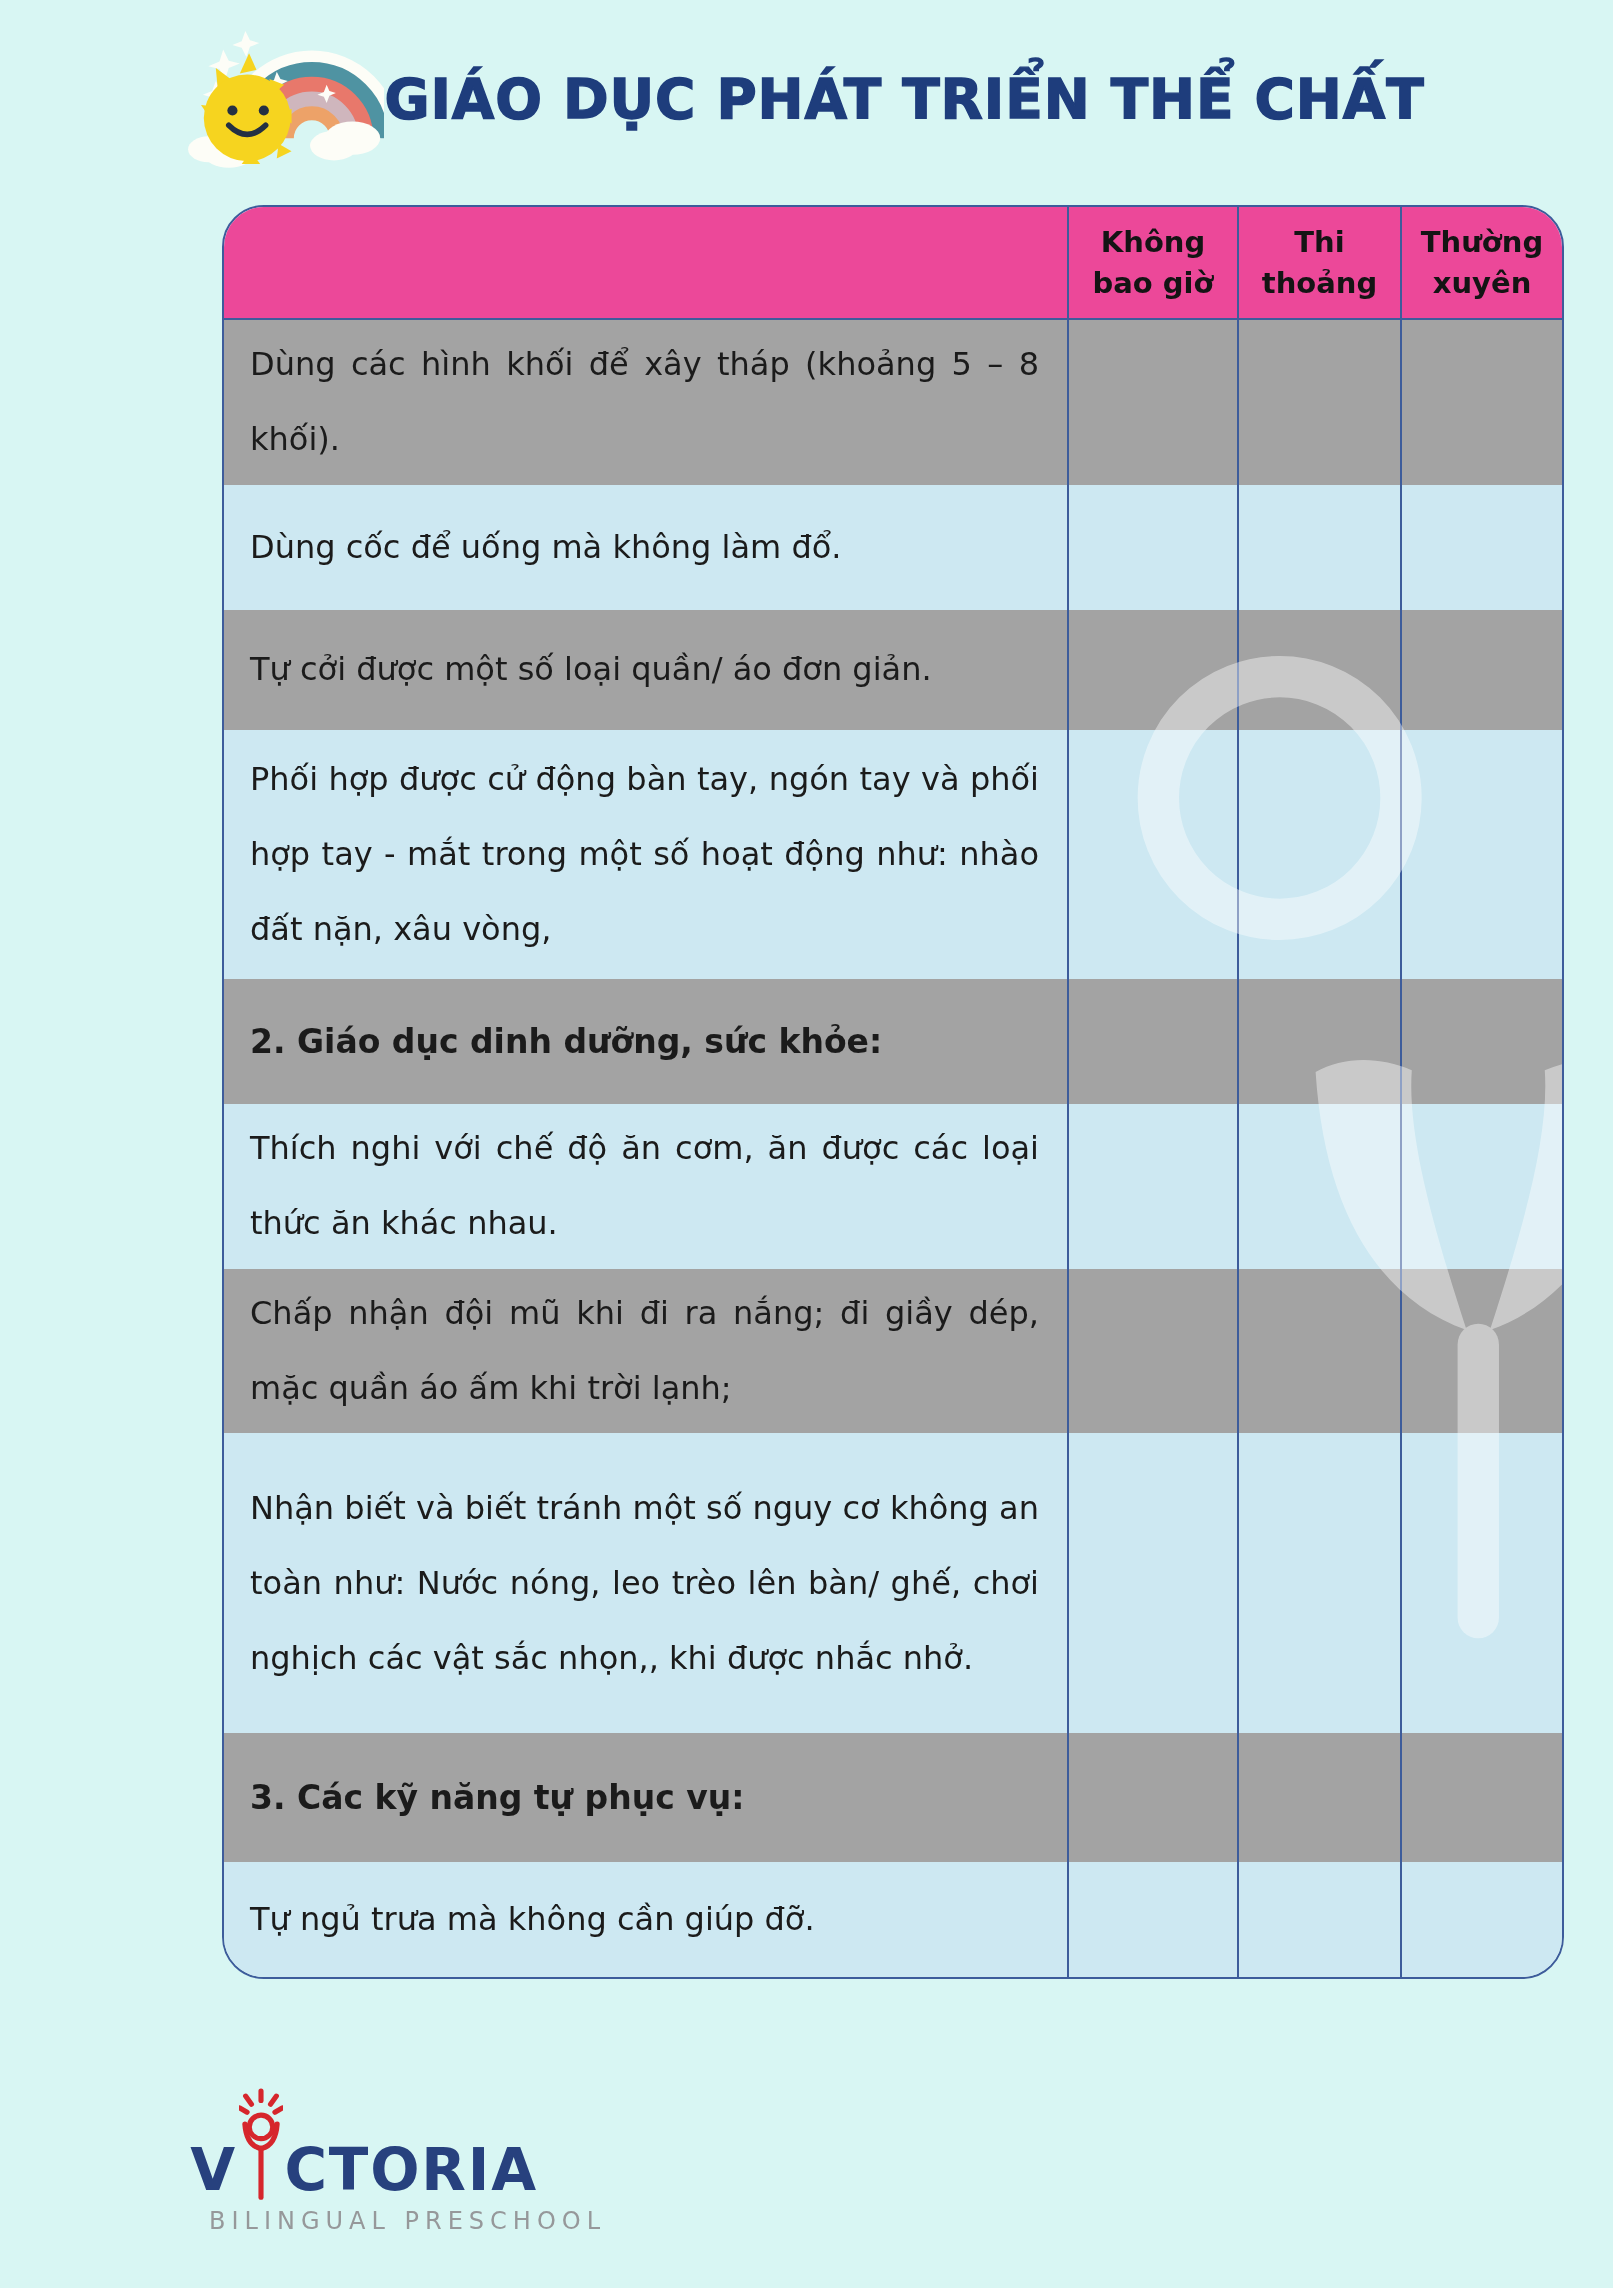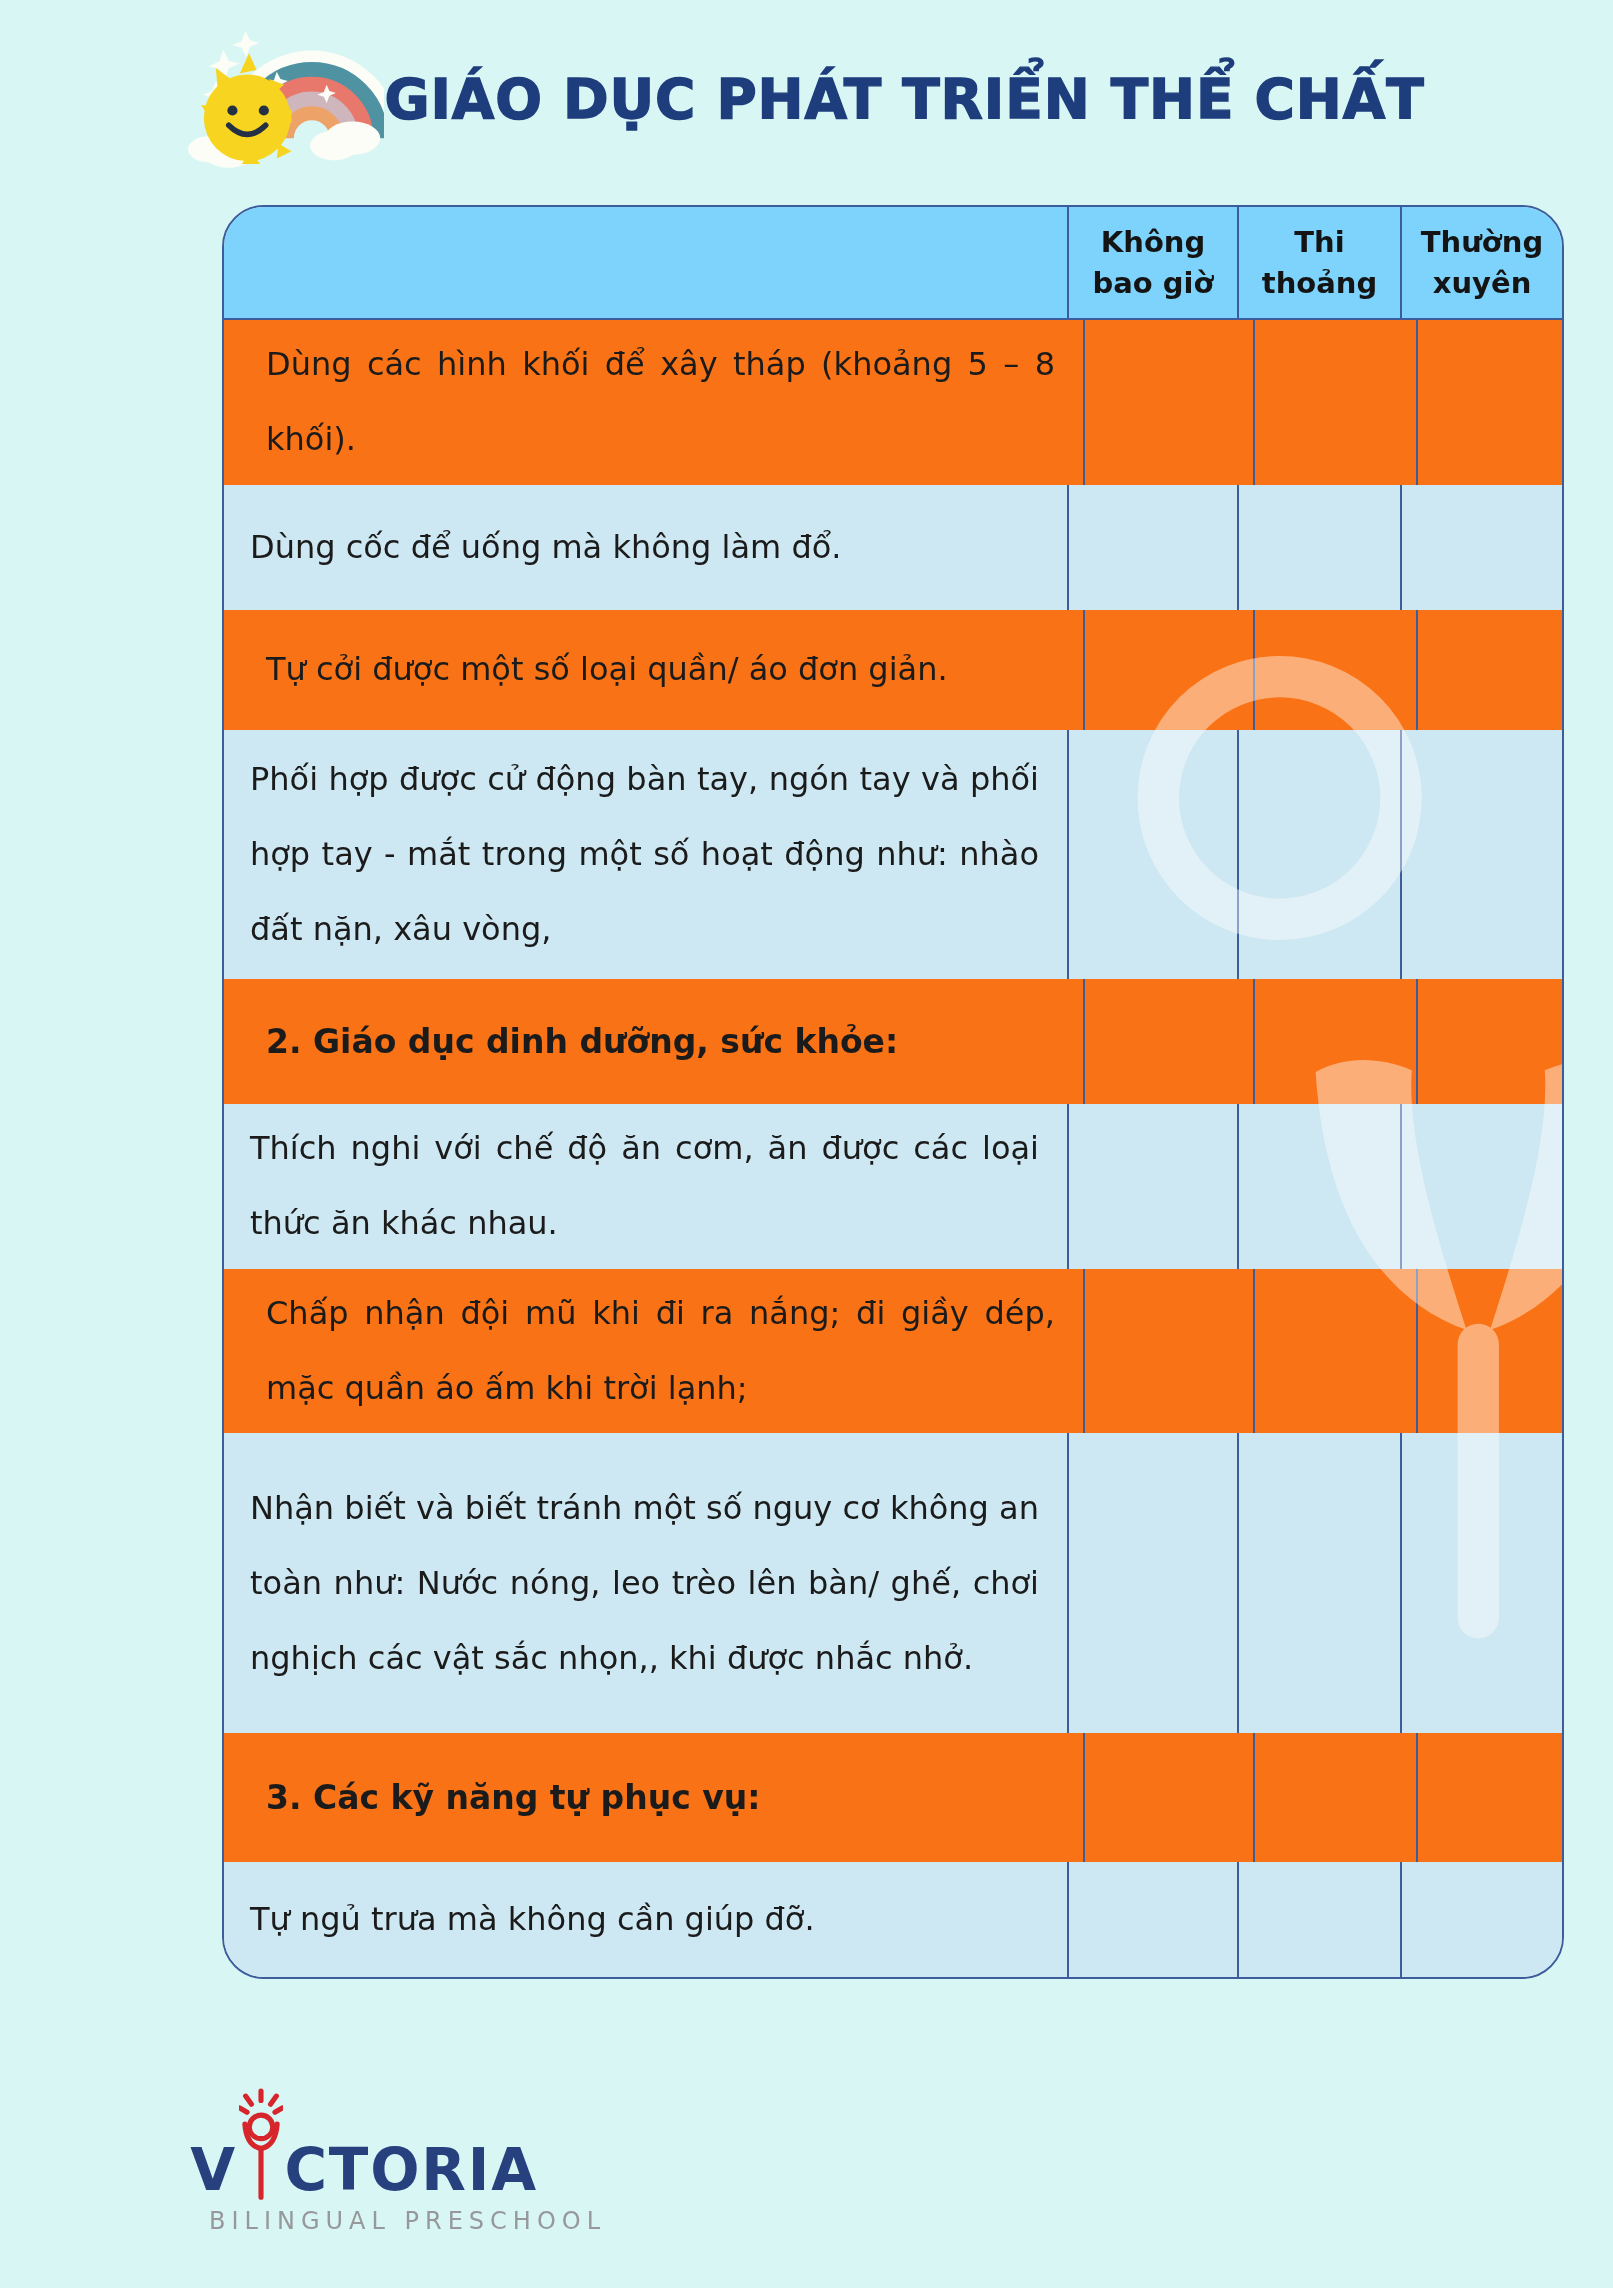--- a/index.html
+++ b/index.html
@@ -24,26 +24,26 @@
     position:absolute; left:222px; top:205px; width:1338px;
     border:2.8px solid #3d5c9b; border-radius:42px;
     overflow:hidden; background:#daf5f0;
   }
   .trow { display:flex; position:relative; }
   .cell { box-sizing:border-box; }
   .c1 { width:843px; }
   .c2 { width:170px; border-left:2.8px solid #3d5c9b; }
   .c3 { width:163px; border-left:2.8px solid #3d5c9b; }
   .c4 { flex:1; border-left:2.8px solid #3d5c9b; }
-  .thead { background:#7dd3fc; border-bottom:2.8px solid #3d5c9b; min-height:111px; }
+  .thead { background:#ec4899; border-bottom:2.8px solid #3d5c9b; min-height:111px; }
   .hcell {
     display:flex; align-items:center; justify-content:center; text-align:center;
     font-size:29px; line-height:1.38; font-weight:600; color:#141414; padding:7.4px 5.5px;
   }
-  .trow.mint { background:#f97316;padding-left:16px; }
+  .trow.mint { background:#a3a3a3; }
   .trow.blue { background:#cde8f2; }
   .crit { display:flex; align-items:center; padding:7.4px 28px 7.4px 26px; }
   .crit-text {
     position:relative; z-index:6; width:100%;
     font-size:32px; line-height:75px; text-align:justify; color:#1b1b1b;
   }
   .trow.section .crit-text { font-weight:bold; text-align:left; font-size:33px; }
   
   .wmark {
     position:absolute; left:831px; top:434px; width:683px; height:1006px;

